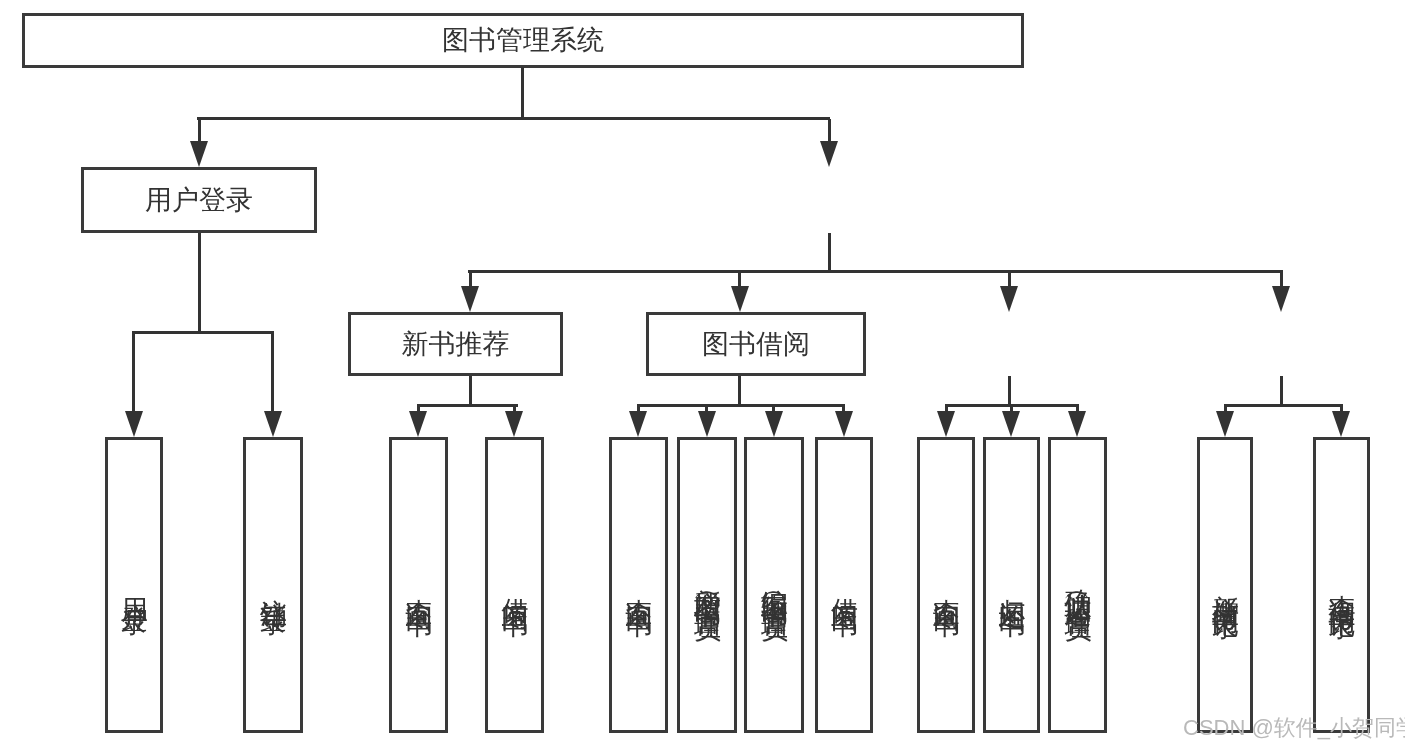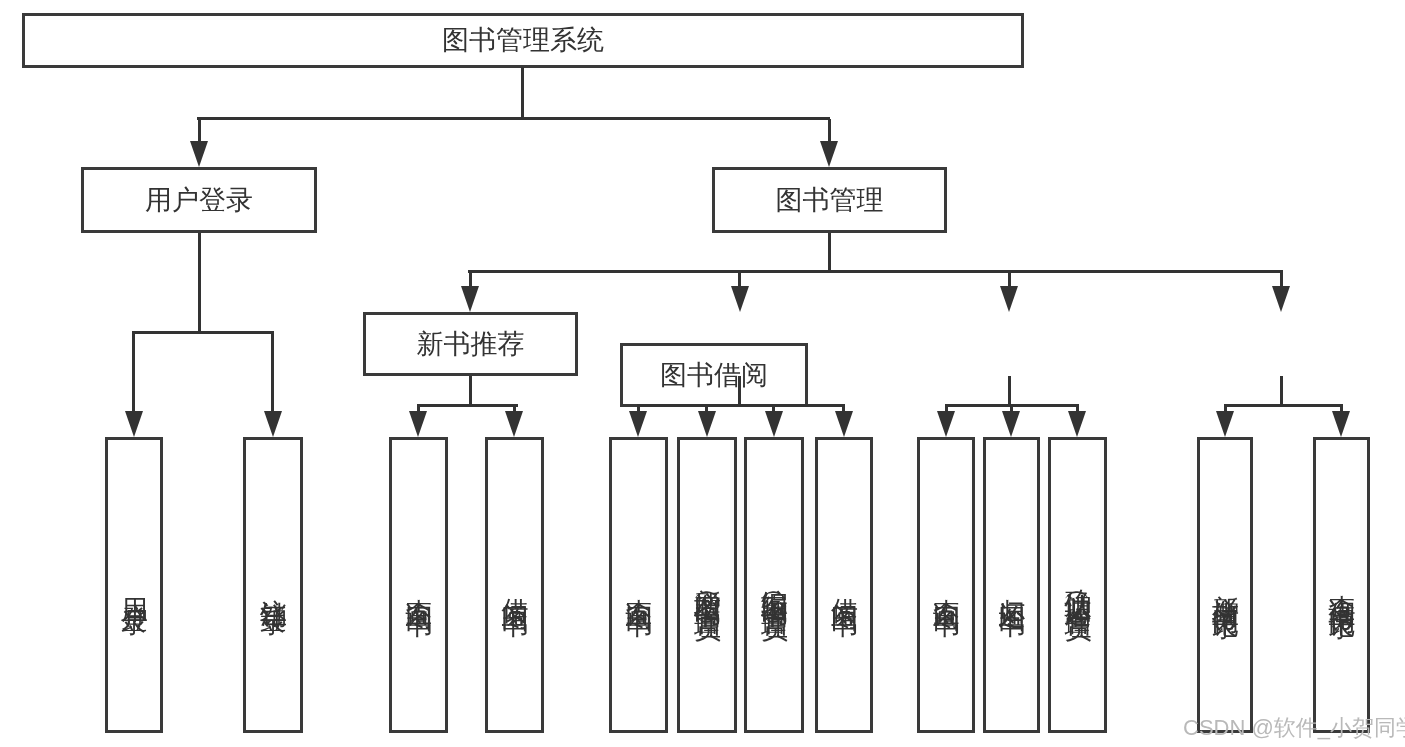--- a/index.html
+++ b/index.html
@@ -75,46 +75,43 @@
   <div class="vline" style="left:521px; top:67px; width:3px; height:52px;"></div>
   <div class="hline" style="left:197px; top:117px; width:633px; height:3px;"></div>
   <div class="vline" style="left:198px; top:119px; width:3px; height:24px;"></div>
   <div class="vline" style="left:828px; top:119px; width:3px; height:24px;"></div>
   <div class="arrowhead" style="left:190px; top:141px;"></div>
   <div class="arrowhead" style="left:820px; top:141px;"></div>
 
   <div class="box" style="left:81px; top:167px; width:236px; height:66px;">
     <span>用户登录</span>
   </div>
-  <div class="box" style="left:712px; top:167px; width:235px; height:66px;">
-    <span>图书管理</span>
-  </div>
 
   <div class="vline" style="left:198px; top:233px; width:3px; height:100px;"></div>
   <div class="hline" style="left:132px; top:331px; width:142px; height:3px;"></div>
   <div class="vline" style="left:132px; top:334px; width:3px; height:78px;"></div>
   <div class="vline" style="left:271px; top:334px; width:3px; height:78px;"></div>
   <div class="arrowhead" style="left:125px; top:411px;"></div>
   <div class="arrowhead" style="left:264px; top:411px;"></div>
 
   <div class="vline" style="left:828px; top:233px; width:3px; height:40px;"></div>
   <div class="hline" style="left:468px; top:270px; width:815px; height:3px;"></div>
   <div class="vline" style="left:469px; top:273px; width:3px; height:16px;"></div>
   <div class="vline" style="left:738px; top:273px; width:3px; height:16px;"></div>
   <div class="vline" style="left:1008px; top:273px; width:3px; height:16px;"></div>
   <div class="vline" style="left:1280px; top:273px; width:3px; height:16px;"></div>
   <div class="arrowhead" style="left:461px; top:286px;"></div>
   <div class="arrowhead" style="left:731px; top:286px;"></div>
   <div class="arrowhead" style="left:1000px; top:286px;"></div>
   <div class="arrowhead" style="left:1272px; top:286px;"></div>
 
-  <div class="box" style="left:363px; top:312px; width:215px; height:64px;">
+  <div class="box" style="left:348px; top:312px; width:215px; height:64px;">
     <span>新书推荐</span>
   </div>
-  <div class="box" style="left:620px; top:312px; width:188px; height:64px;margin-top:31px;">
+  <div class="box" style="left:646px; top:312px; width:220px; height:64px;">
     <span>图书借阅</span>
   </div>
 
   <div class="vline" style="left:469px; top:376px; width:3px; height:30px;"></div>
   <div class="hline" style="left:417px; top:404px; width:101px; height:3px;"></div>
   <div class="vline" style="left:417px; top:407px; width:3px; height:6px;"></div>
   <div class="vline" style="left:513px; top:407px; width:3px; height:6px;"></div>
   <div class="arrowhead" style="left:409px; top:411px;"></div>
   <div class="arrowhead" style="left:505px; top:411px;"></div>
 

